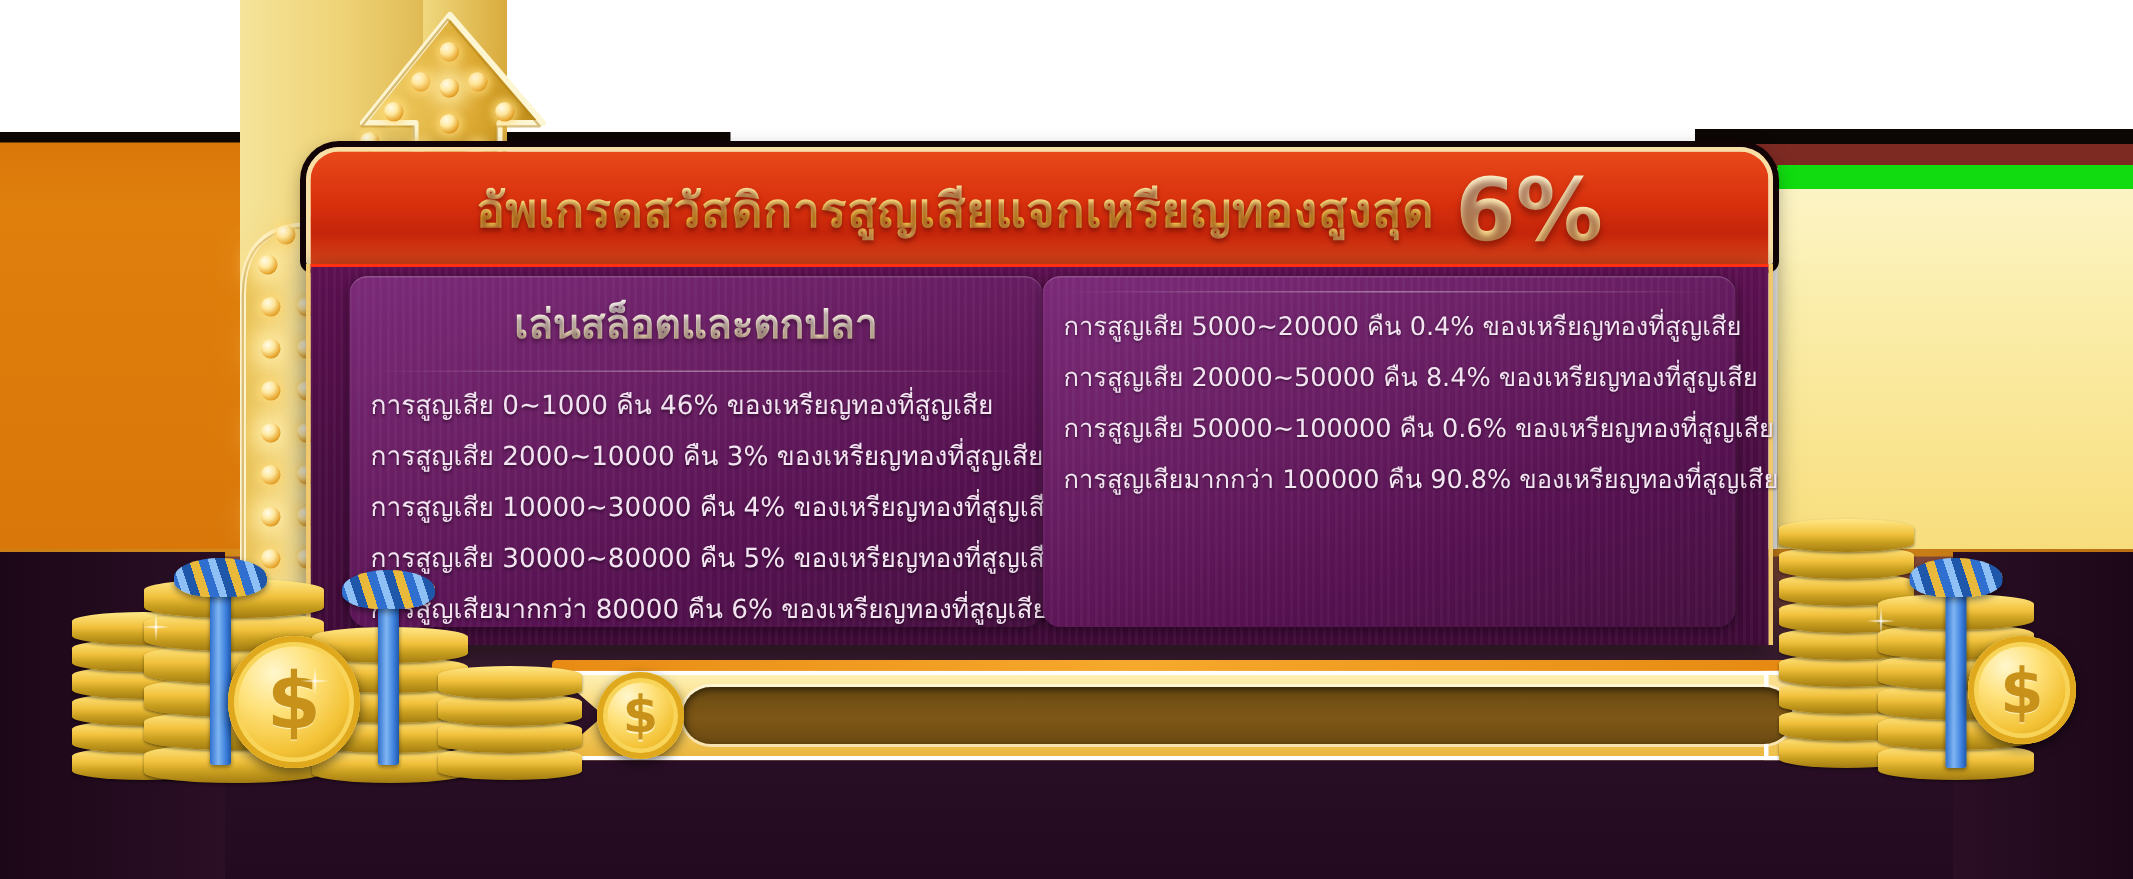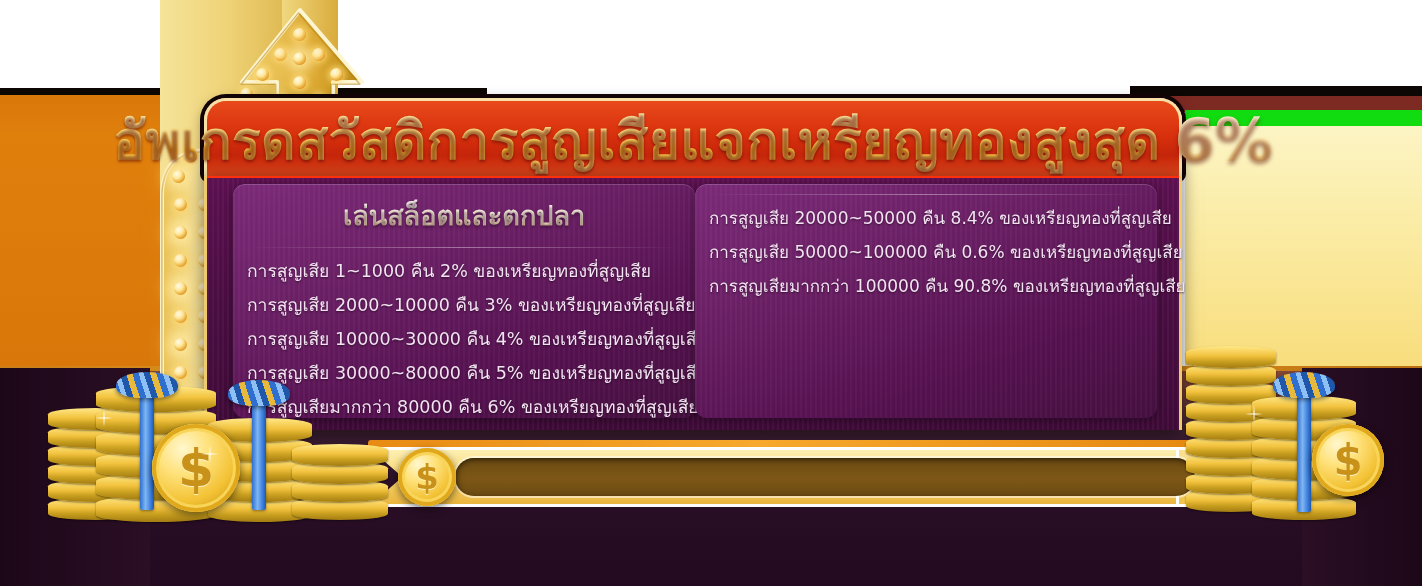--- a/index.html
+++ b/index.html
@@ -53,21 +53,21 @@
           box-shadow:0 0 6px 2px rgba(255,220,120,.85); }
   .bulb.big { box-shadow:0 0 13px 5px rgba(255,238,170,.95),0 0 26px 9px rgba(255,200,90,.45); }
 
   
   .plaque { position:absolute; left:204px; top:98px; width:978px; height:80px;
             background:linear-gradient(180deg,#e8491a 0%,#d8300d 45%,#c5250a 70%,#e0491c 100%);
             border-radius:22px 22px 4px 4px;
             border:3px solid #f7dfa6; border-bottom:none;
             box-shadow:0 0 0 4px #120406, 0 4px 14px rgba(0,0,0,.5);
             display:flex; align-items:center; justify-content:center; }
-  .plaque-title { font-size:53px; font-weight:bold; letter-spacing:.5px; white-space:nowrap;
+  .plaque-title { font-size:32px; font-weight:bold; letter-spacing:.5px; white-space:nowrap;
             background:linear-gradient(180deg,#fff8d0 0%,#ffe07a 42%,#f9c53a 62%,#ffe898 100%);
             -webkit-background-clip:text; background-clip:text; color:transparent;
             text-shadow:0 2px 3px rgba(90,10,0,.55); }
   .plaque-pct { font-size:58px; font-weight:bold; margin-left:14px;
             background:linear-gradient(180deg,#fffbe2 0%,#ffeaa8 55%,#ffd873 100%);
             -webkit-background-clip:text; background-clip:text; color:transparent;
             text-shadow:0 3px 4px rgba(90,10,0,.5); }
 
   
   .body-box { position:absolute; left:204px; top:176px; width:978px; height:254px;
@@ -230,31 +230,32 @@
   </div>
 
   <div class="body-topline"></div>
   <div class="body-box">
     <div class="panels">
 
       <div class="panel panel-left">
         <div class="panel-head">เล่นสล็อตและตกปลา</div>
         <div class="panel-div"></div>
         <div class="panel-rows">
-          <div class="panel-row">การสูญเสีย 1~1000 คืน 2% ของเหรียญทองที่สูญเสีย</div>
+          <div class="panel-row">การสูญเสีย 0~1000 คืน 46% ของเหรียญทองที่สูญเสีย</div>
           <div class="panel-row">การสูญเสีย 2000~10000 คืน 3% ของเหรียญทองที่สูญเสีย</div>
           <div class="panel-row">การสูญเสีย 10000~30000 คืน 4% ของเหรียญทองที่สูญเสีย</div>
           <div class="panel-row">การสูญเสีย 30000~80000 คืน 5% ของเหรียญทองที่สูญเสีย</div>
           <div class="panel-row">การสูญเสียมากกว่า 80000 คืน 6% ของเหรียญทองที่สูญเสีย</div>
         </div>
       </div>
 
       <div class="panel panel-right">
         <div class="panel-div"></div>
         <div class="panel-rows">
+          <div class="panel-row">การสูญเสีย 5000~20000 คืน 0.4% ของเหรียญทองที่สูญเสีย</div>
           <div class="panel-row">การสูญเสีย 20000~50000 คืน 8.4% ของเหรียญทองที่สูญเสีย</div>
           <div class="panel-row">การสูญเสีย 50000~100000 คืน 0.6% ของเหรียญทองที่สูญเสีย</div>
           <div class="panel-row">การสูญเสียมากกว่า 100000 คืน 90.8% ของเหรียญทองที่สูญเสีย</div>
         </div>
       </div>
 
     </div>
   </div>
 
   <div class="goldbar-orange-top"></div>

